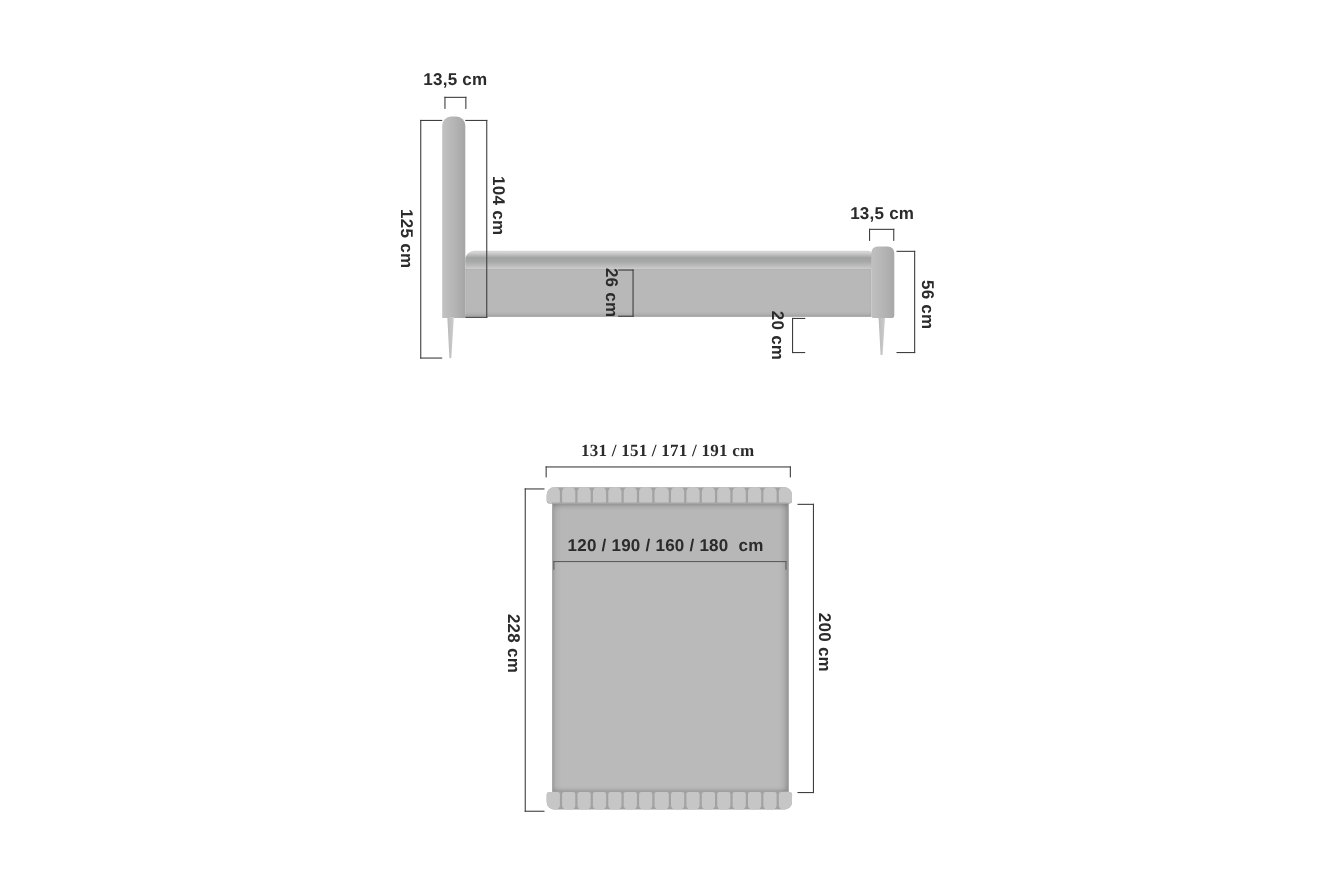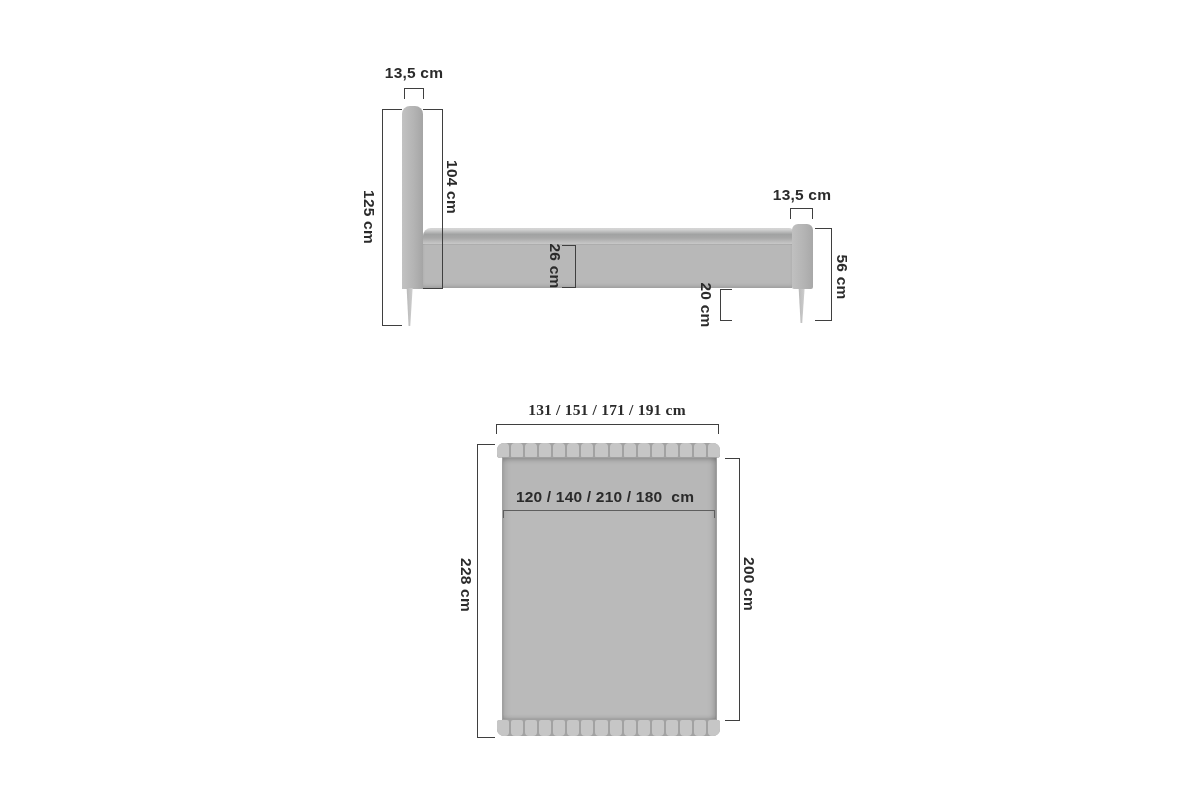--- a/index.html
+++ b/index.html
@@ -138,18 +138,18 @@
         <div class="seg"></div>
         <div class="seg"></div>
       </div>
 
     <div class="brk" id="b-ow"></div>
     <div class="brk" id="b-mw"></div>
     <div class="brk" id="b-228"></div>
     <div class="brk" id="b-200"></div>
 
     <div class="dim hlabel" id="l-ow">131 / 151 / 171 / 191 cm</div>
-    <div class="dim hlabel" id="l-mw">120 / 140 / 210 / 180  cm</div>
+    <div class="dim hlabel" id="l-mw">120 / 190 / 160 / 180  cm</div>
     <div class="dim vlabel" id="l-228">228 cm</div>
     <div class="dim vlabel" id="l-200">200 cm</div>
   </div>
 
 </div>
 
 </body></html>

